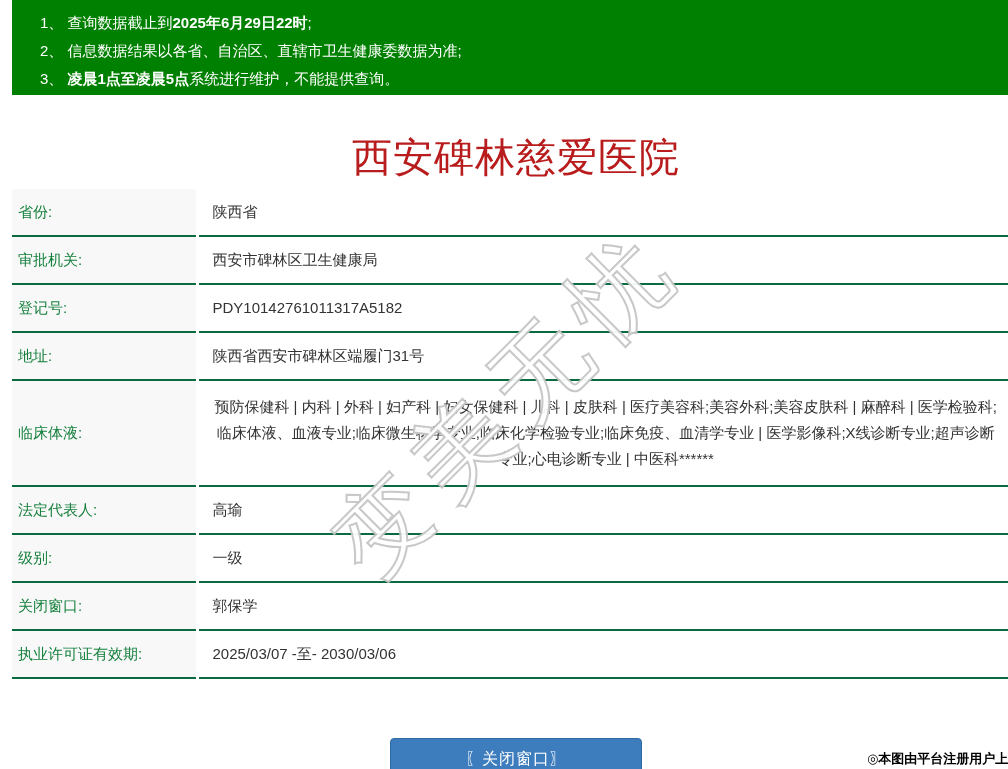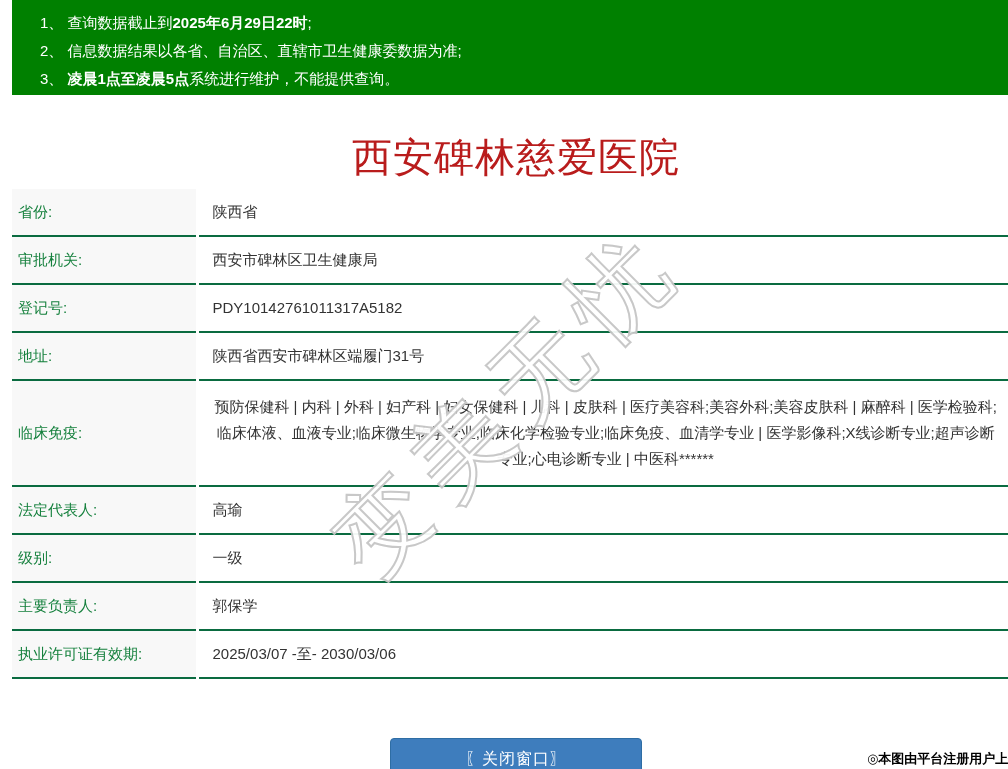--- a/index.html
+++ b/index.html
@@ -151,33 +151,33 @@
       </tr>
       <tr>
         <th>登记号:</th>
         <td>PDY10142761011317A5182</td>
       </tr>
       <tr>
         <th>地址:</th>
         <td>陕西省西安市碑林区端履门31号</td>
       </tr>
       <tr class="tall">
-        <th>临床免疫:</th>
+        <th>临床体液:</th>
         <td>预防保健科 | 内科 | 外科 | 妇产科 | 妇女保健科 | 儿科 | 皮肤科 | 医疗美容科;美容外科;美容皮肤科 | 麻醉科 | 医学检验科;临床体液、血液专业;临床微生物学专业;临床化学检验专业;临床免疫、血清学专业 | 医学影像科;X线诊断专业;超声诊断专业;心电诊断专业 | 中医科******</td>
       </tr>
       <tr>
         <th>法定代表人:</th>
         <td>高瑜</td>
       </tr>
       <tr>
         <th>级别:</th>
         <td>一级</td>
       </tr>
       <tr>
-        <th>主要负责人:</th>
+        <th>关闭窗口:</th>
         <td>郭保学</td>
       </tr>
       <tr>
         <th>执业许可证有效期:</th>
         <td>2025/03/07 -至- 2030/03/06</td>
       </tr>
     </tbody>
   </table>
 
   <button class="close-btn">〖关闭窗口〗</button>

